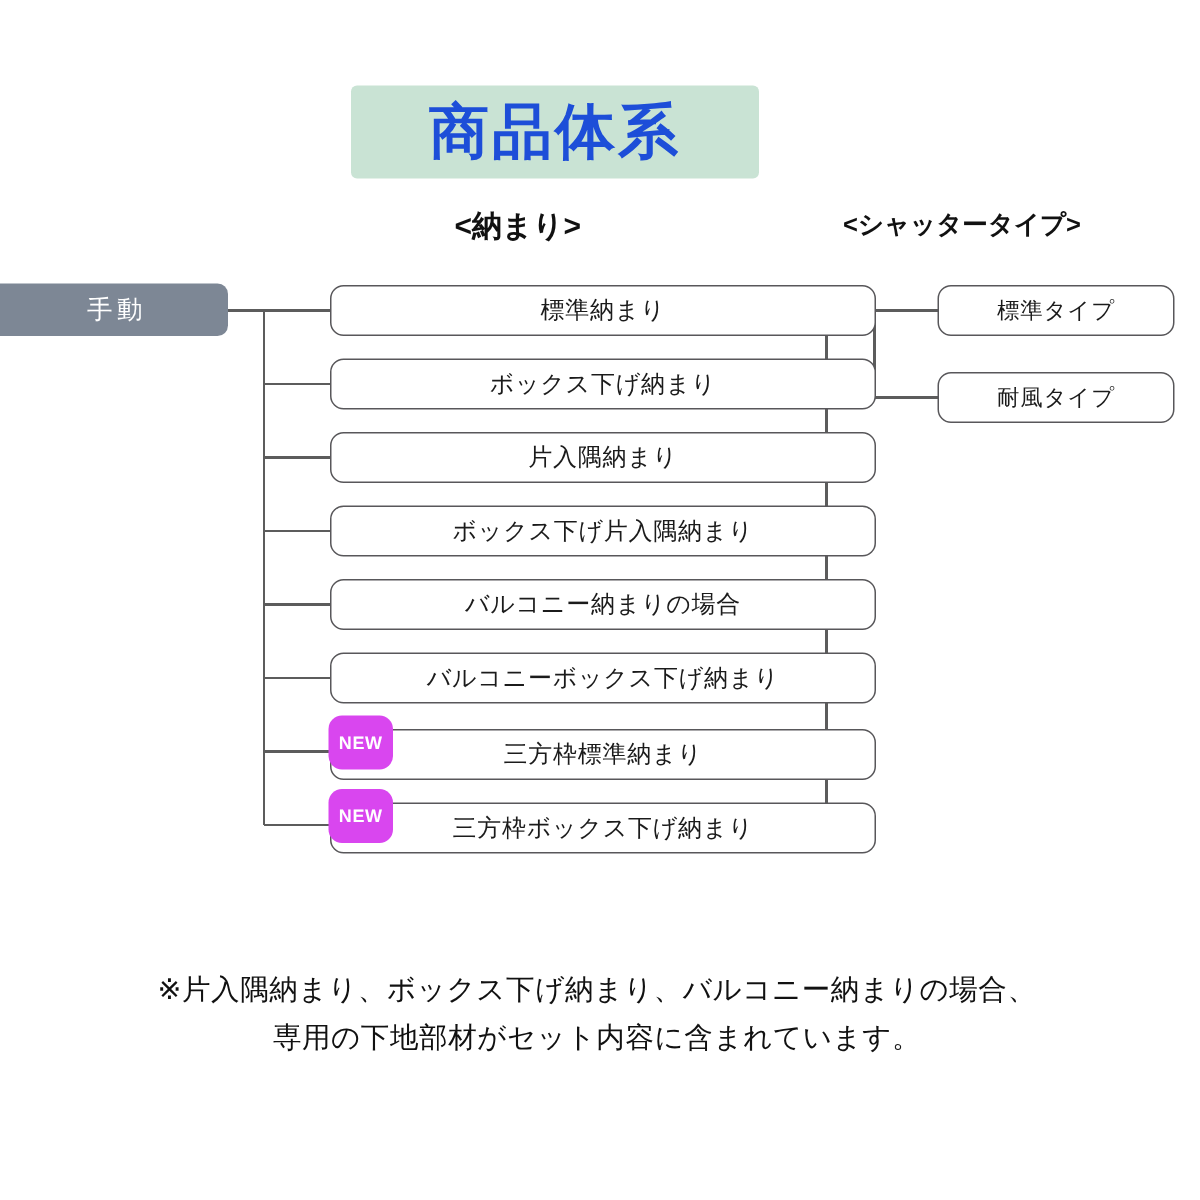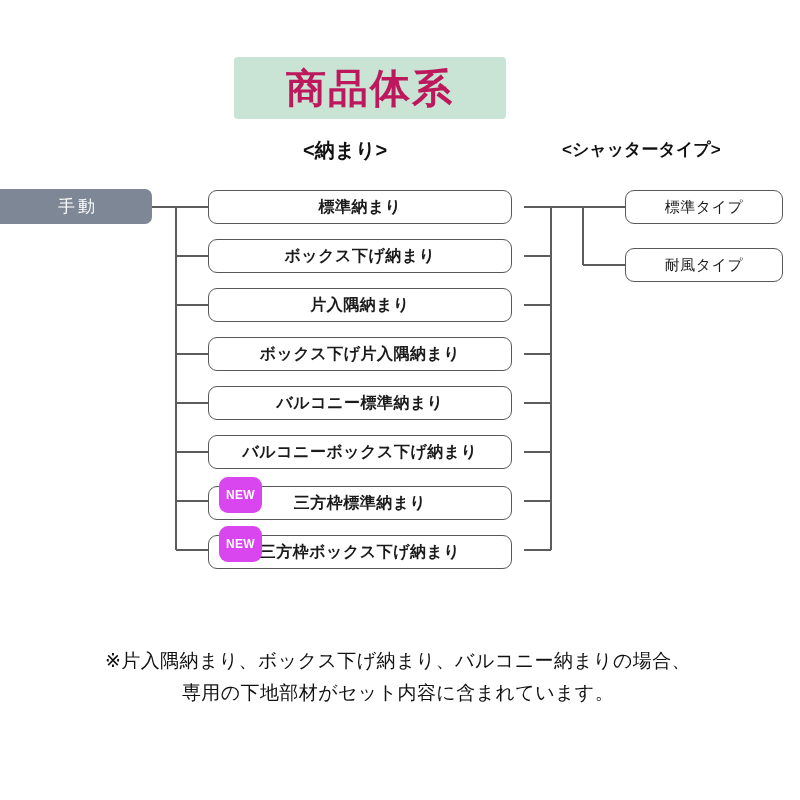--- a/index.html
+++ b/index.html
@@ -30,21 +30,21 @@
     background: #c9e3d4;
     border-radius: 4px;
     display: flex;
     align-items: center;
     justify-content: center;
   }
   .banner-text {
     font-size: 40px;
     font-weight: bold;
     letter-spacing: 2px;
-    color: #be185d;
+    color: #1d4ed8;
     line-height: 1;
   }
 
   
   .col-head {
     position: absolute;
     font-size: 20px;
     font-weight: bold;
     color: #111111;
     white-space: nowrap;
@@ -92,24 +92,23 @@
     justify-content: center;
     box-sizing: border-box;
   }
   .node .node-label {
     font-size: 16px;
     color: #1b1b1b;
     letter-spacing: 0.5px;
     white-space: nowrap;
   }
   .node-main {
-    left: 208px;
-    width: 304px;
+    left: 220px;
+    width: 364px;
     height: 34px;
-    font-weight: bold;
   }
   .node-side {
     left: 625px;
     width: 158px;
     height: 34px;
   }
   .node-side .node-label { font-size: 15px; }
 
   
   .new-badge {
@@ -201,21 +200,21 @@
   <div class="node node-main" style="top:288px">
       <span class="node-label">片入隅納まり</span>
     </div>
   <div class="node node-main" style="top:239px">
       <span class="node-label">ボックス下げ納まり</span>
     </div>
   <div class="node node-main" style="top:337px">
       <span class="node-label">ボックス下げ片入隅納まり</span>
     </div>
   <div class="node node-main" style="top:386px">
-      <span class="node-label">バルコニー標準納まり</span>
+      <span class="node-label">バルコニー納まりの場合</span>
     </div>
   <div class="node node-main" style="top:435px">
       <span class="node-label">バルコニーボックス下げ納まり</span>
     </div>
   <div class="node node-main" style="top:486px">
       <span class="node-label">三方枠標準納まり</span>
     </div>
   <div class="node node-main" style="top:535px">
       <span class="node-label">三方枠ボックス下げ納まり</span>
     </div>

